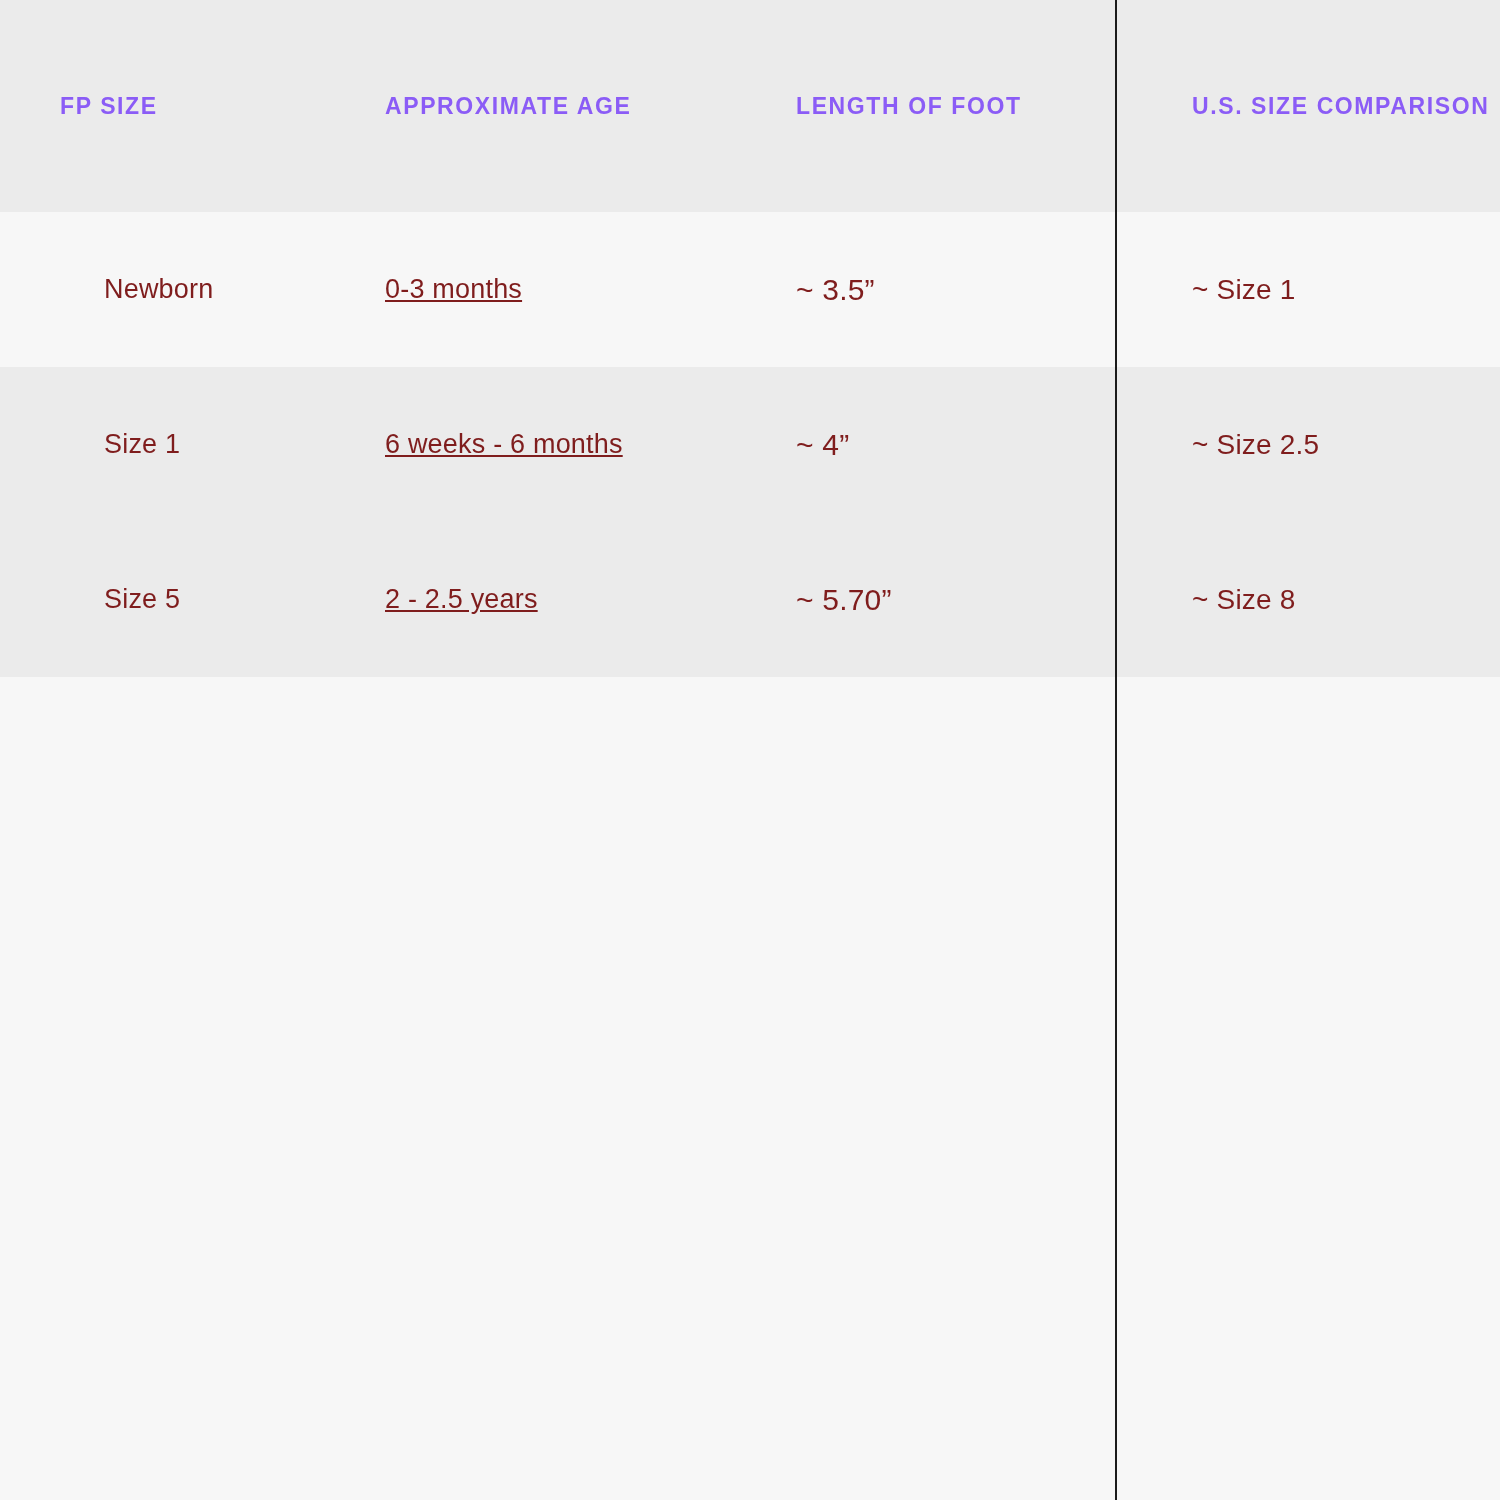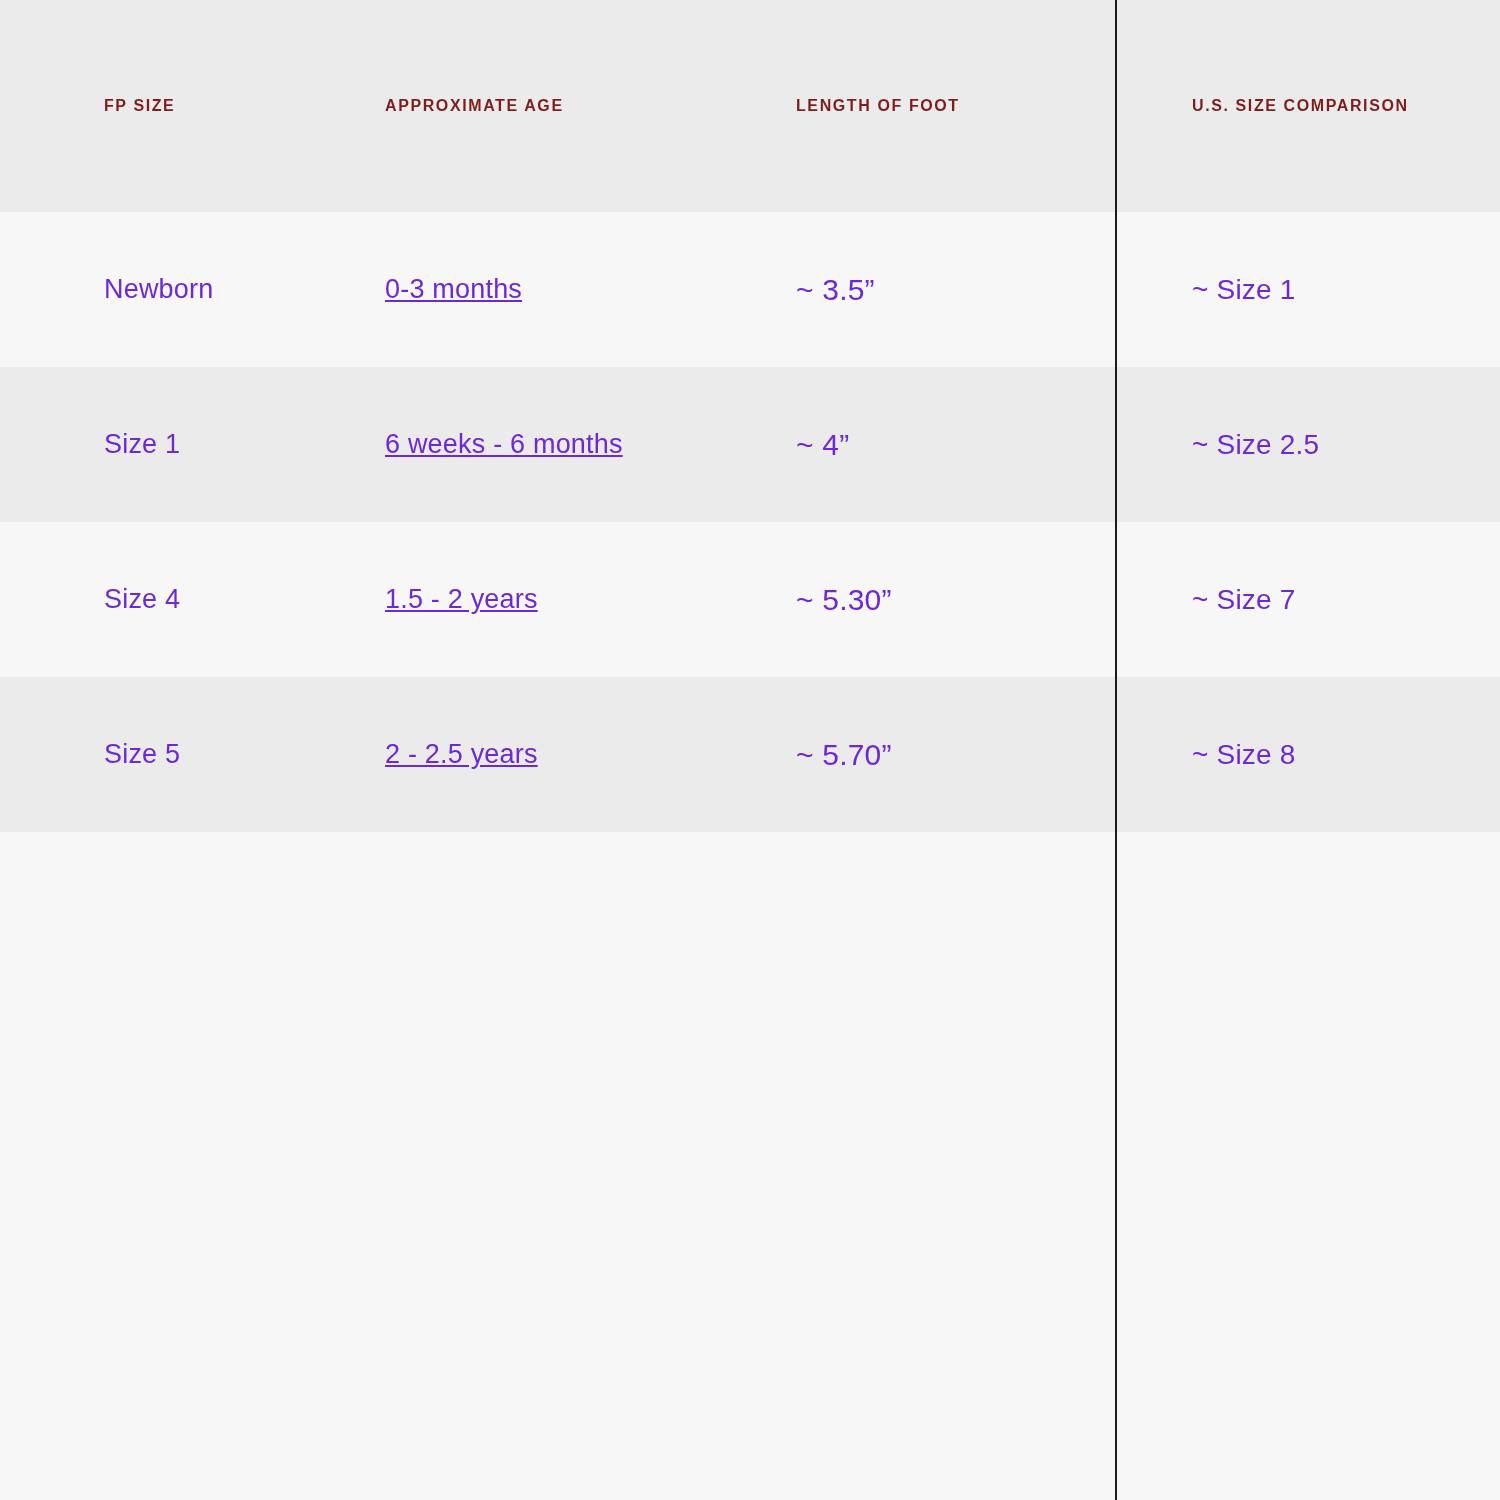--- a/index.html
+++ b/index.html
@@ -34,42 +34,42 @@
   table.chart-table col.col-us      { width: 385px; }
 
   thead tr.header-row {
     background: #ebebeb;
     height: 212px;
   }
 
   thead th {
     text-align: left;
     vertical-align: middle;
-    font-size: 16px;
+    font-size: 23px;
     font-weight: bold;
     letter-spacing: 1.6px;
-    color: #7f1d1d;
-    padding: 0 0 0 104px;
+    color: #8b5cf6;
+    padding: 0 0 0 60px;
     line-height: 1.5;
   }
   thead th.th-age    { padding-left: 40px; }
   thead th.th-length { padding-left: 46px; }
   thead th.th-us     { padding-left: 77px; }
 
   tbody tr {
     height: 155px;
   }
   tbody tr.row-light { background: #f7f7f7; }
   tbody tr.row-dark  { background: #ebebeb; }
 
   tbody td {
     vertical-align: middle;
     font-size: 27px;
     font-weight: 400;
-    color: #6d28d9;
+    color: #7f1d1d;
     padding: 0 0 0 104px;
     letter-spacing: 0.2px;
   }
   tbody td.td-age    { padding-left: 40px; text-decoration: underline; }
   tbody td.td-length { padding-left: 46px; font-size: 30px; }
   tbody td.td-us     { padding-left: 77px; font-size: 28px; }
 
   
   .divider {
     position: absolute;
@@ -115,26 +115,20 @@
         <td class="td-age">0-3 months</td>
         <td class="td-length">~ 3.5”</td>
         <td class="td-us">~ Size 1</td>
       </tr>
       <tr class="row-dark">
         <td class="td-fp">Size 1</td>
         <td class="td-age">6 weeks - 6 months</td>
         <td class="td-length">~ 4”</td>
         <td class="td-us">~ Size 2.5</td>
       </tr>
-      <tr class="row-light">
-        <td class="td-fp">Size 4</td>
-        <td class="td-age">1.5 - 2 years</td>
-        <td class="td-length">~ 5.30”</td>
-        <td class="td-us">~ Size 7</td>
-      </tr>
       <tr class="row-dark">
         <td class="td-fp">Size 5</td>
         <td class="td-age">2 - 2.5 years</td>
         <td class="td-length">~ 5.70”</td>
         <td class="td-us">~ Size 8</td>
       </tr>
     </tbody>
   </table>
 
   <div class="footer-fill"></div>

